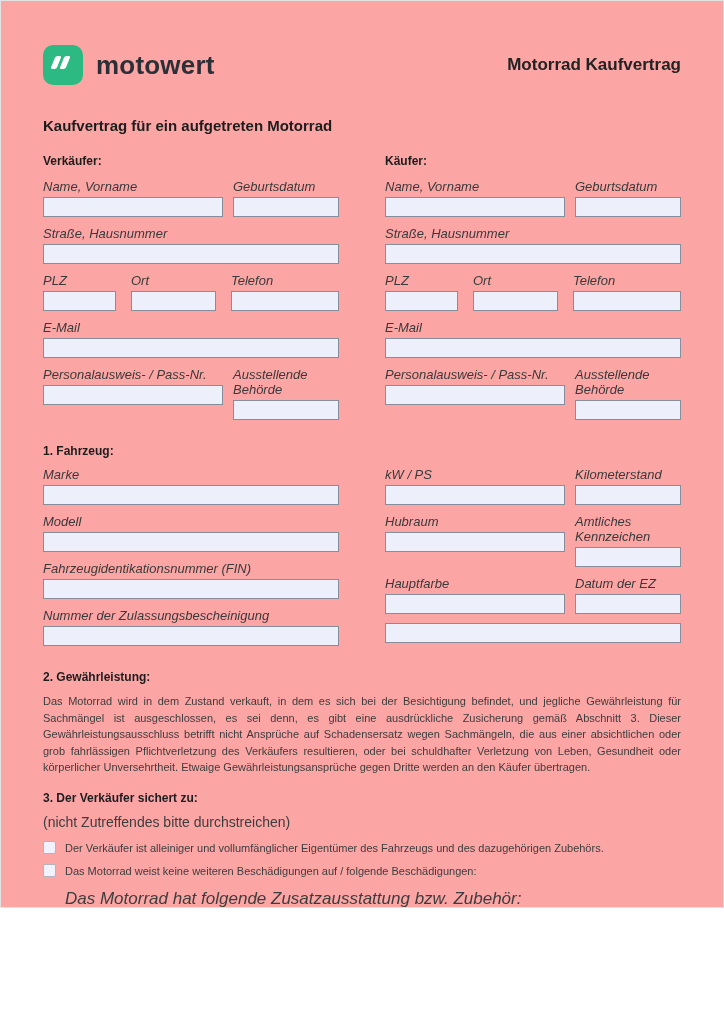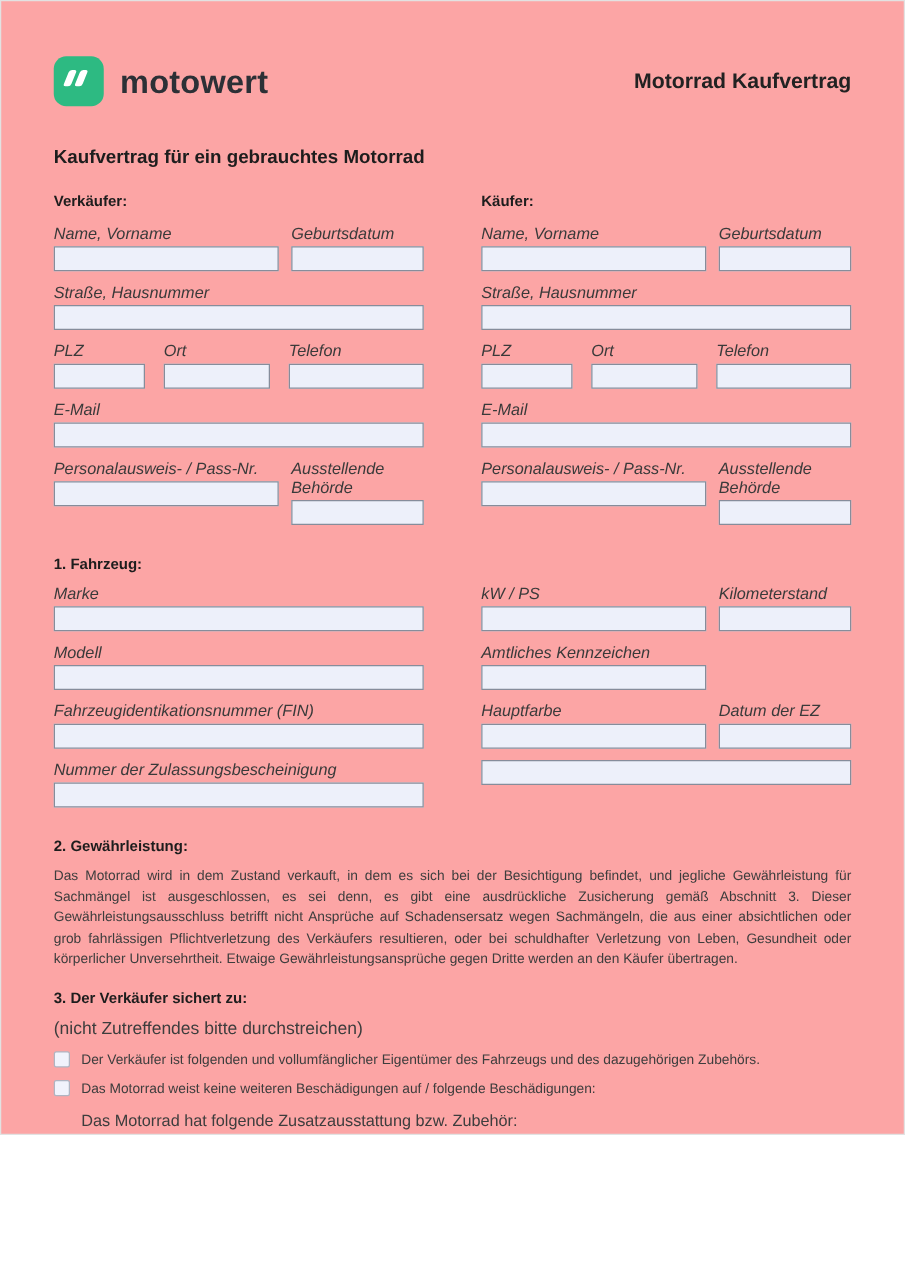--- a/index.html
+++ b/index.html
@@ -68,21 +68,21 @@
     cursor:pointer;
   }
   .chk-text { font-size:11px; line-height:1.5; color:#3d3d3d; text-align:justify; flex:1; }
   .blank {
     display:inline-block; height:12px; background:#edf0fa;
     border-bottom:1px solid #99a0ad; vertical-align:-2px;
   }
   .blank-km { width:95px; }
   .blank-damage { width:85px; }
 
-  .equipment-label { font-size:13px; color:#3d3d3d; margin:9px 0 5px 22px; }
+  .equipment-label { font-size:17px; color:#3d3d3d; margin:9px 0 5px 22px;font-style:italic; }
   .equipment-area {
     display:block; margin-left:16px; width:calc(100% - 16px); height:86px;
     background:#edf0fa; border:1px solid #868d9b; resize:none;
     font-family:"Liberation Sans", sans-serif; font-size:11px; color:#222; padding:4px;
   }
 
   
   .footer {
     position:absolute; left:42px; right:42px; top:963px;
     border-top:2px solid #4b4b4b; padding-top:7px;
@@ -99,21 +99,21 @@
     <div class="brand">
       <div class="logo" id="logo-box" style="background: rgb(45, 186, 130);">
         <span class="slash"></span>
         <span class="slash"></span>
       </div>
       <div class="brand-name">motowert</div>
     </div>
     <div class="doc-title">Motorrad Kaufvertrag</div>
   </div>
 
-  <div class="page-title">Kaufvertrag für ein gebrauchtes Motorrad</div>
+  <div class="page-title">Kaufvertrag für ein aufgetreten Motorrad</div>
 
   <div class="two-col party-grid">
 
     <div>
       <div class="col-heading">Verkäufer:</div>
 
       <div class="frow frow-split">
         <div class="field">
           <label>Name, Vorname</label>
           <input class="box" type="text" style="">
@@ -258,20 +258,24 @@
           <label>kW / PS</label>
           <input class="box" type="text" style="">
         </div>
         <div class="field">
           <label>Kilometerstand</label>
           <input class="box" type="text" style="">
         </div>
       </div>
       <div class="frow frow-split">
         <div class="field">
+          <label>Hubraum</label>
+          <input class="box" type="text" style="">
+        </div>
+        <div class="field">
           <label>Amtliches Kennzeichen</label>
           <input class="box" type="text" style="">
         </div>
       </div>
       <div class="frow frow-split">
         <div class="field">
           <label>Hauptfarbe</label>
           <input class="box" type="text" style="">
         </div>
         <div class="field">
@@ -288,21 +292,21 @@
   </div>
 
   <div class="section-heading">2. Gewährleistung:</div>
   <p class="body-text">Das Motorrad wird in dem Zustand verkauft, in dem es sich bei der Besichtigung befindet, und jegliche Gewährleistung für Sachmängel ist ausgeschlossen, es sei denn, es gibt eine ausdrückliche Zusicherung gemäß Abschnitt 3. Dieser Gewährleistungsausschluss betrifft nicht Ansprüche auf Schadensersatz wegen Sachmängeln, die aus einer absichtlichen oder grob fahrlässigen Pflichtverletzung des Verkäufers resultieren, oder bei schuldhafter Verletzung von Leben, Gesundheit oder körperlicher Unversehrtheit. Etwaige Gewährleistungsansprüche gegen Dritte werden an den Käufer übertragen.</p>
 
   <div class="section-heading">3. Der Verkäufer sichert zu:</div>
   <div class="note-text">(nicht Zutreffendes bitte durchstreichen)</div>
 
   <div class="chk-row">
     <span class="chk" role="checkbox" aria-checked="false"></span>
-    <div class="chk-text">Der Verkäufer ist folgenden und vollumfänglicher Eigentümer des Fahrzeugs und des dazugehörigen Zubehörs.</div>
+    <div class="chk-text">Der Verkäufer ist alleiniger und vollumfänglicher Eigentümer des Fahrzeugs und des dazugehörigen Zubehörs.</div>
   </div>
 
 
 
   <div class="chk-row">
     <span class="chk" role="checkbox" aria-checked="false"></span>
     <div class="chk-text">Das Motorrad weist keine weiteren Beschädigungen auf / folgende Beschädigungen:</div>
   </div>
 
   <div class="equipment-label">Das Motorrad hat folgende Zusatzausstattung bzw. Zubehör:</div>

